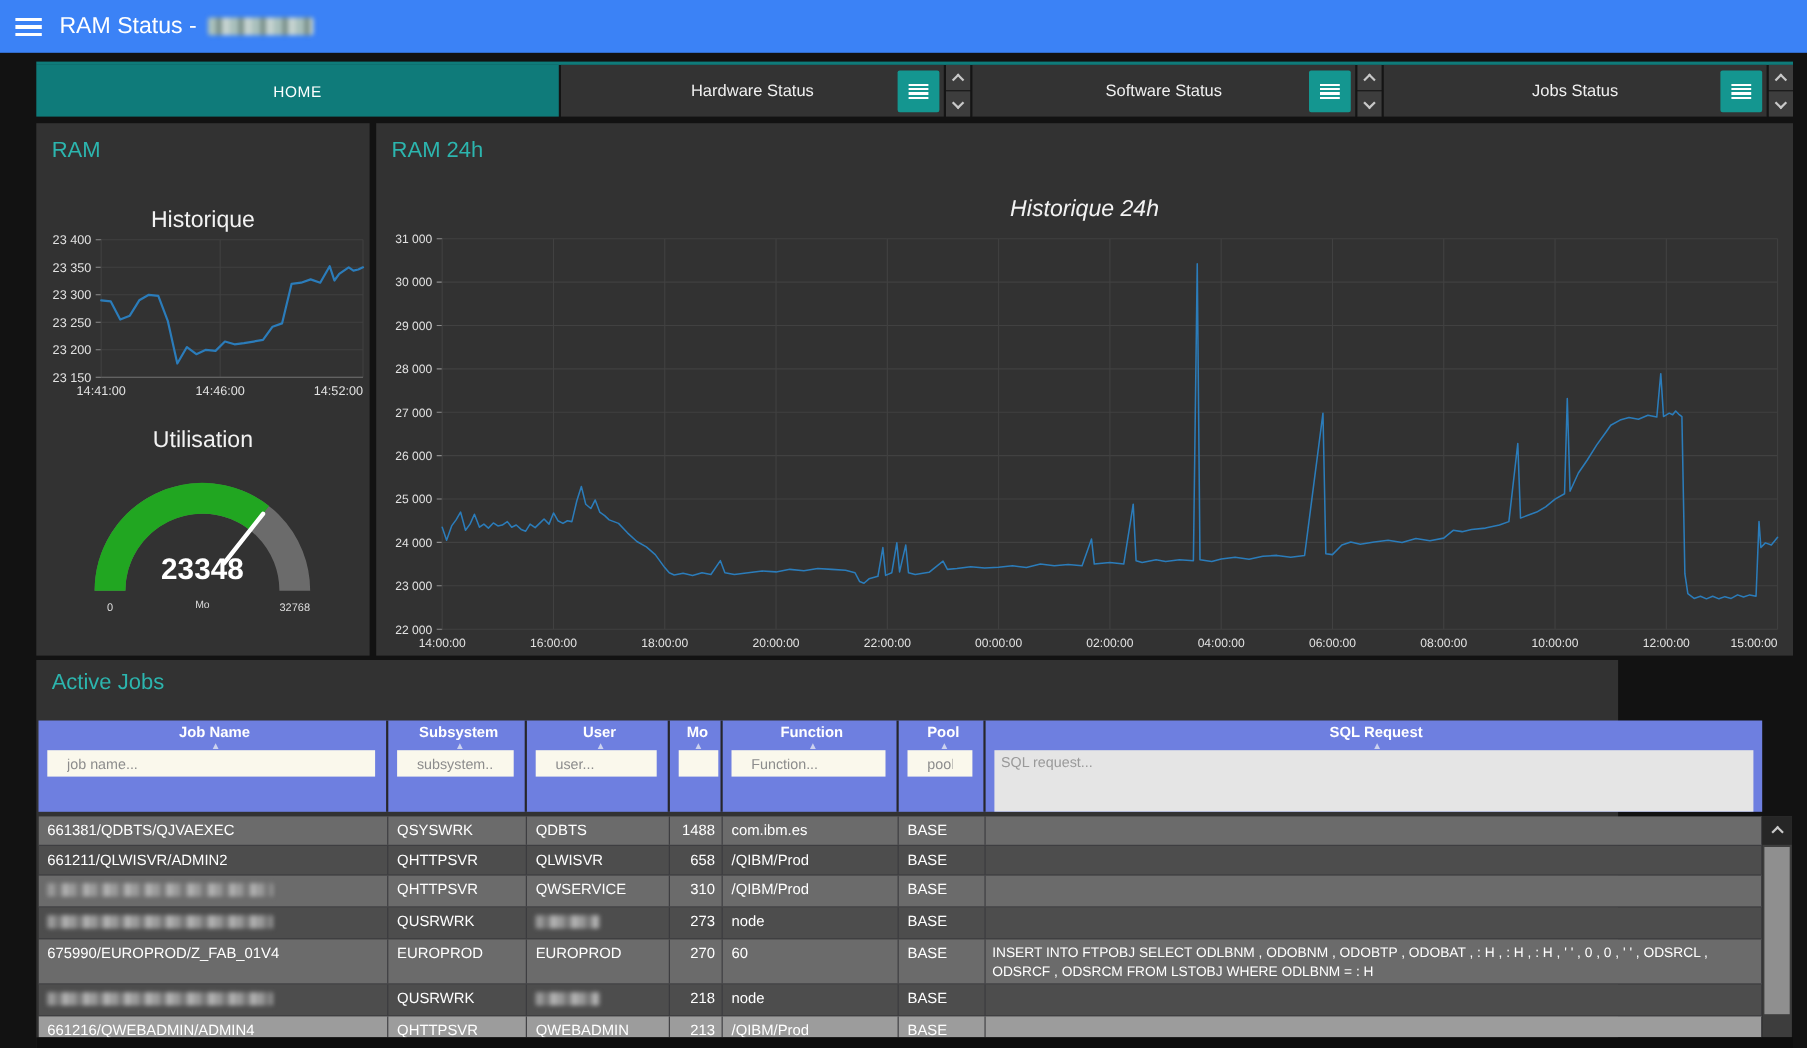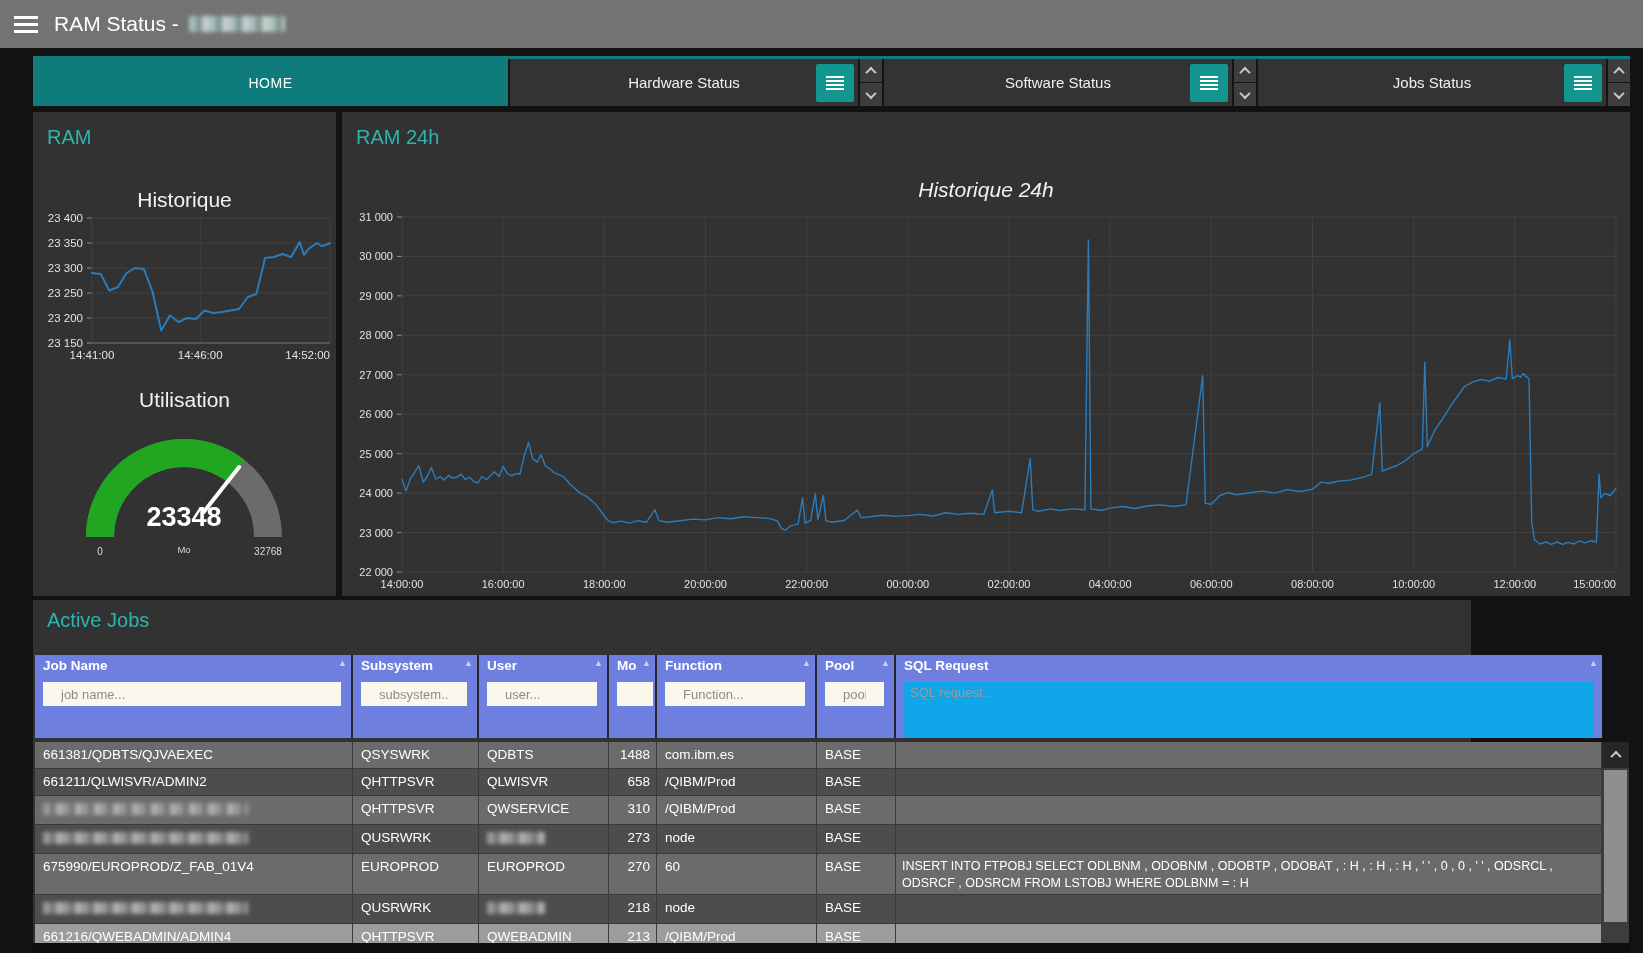--- a/index.html
+++ b/index.html
@@ -6,21 +6,21 @@
   html,body { width:1643px; height:953px; }
   body {
     position:relative; overflow:hidden;
     background:#121212; color:#fff;
     font-family:"Liberation Sans", sans-serif;
   }
   svg { font-family:inherit; }
 
   
   .titlebar { position:absolute; left:0; top:0; width:1643px; height:48px;
-    background:#737373; display:flex; align-items:center; }
+    background:#3b82f6; display:flex; align-items:center; }
   .hamburger { width:24px; height:17px; margin-left:14px; cursor:pointer;
     background:repeating-linear-gradient(#fff 0 3px, rgba(0,0,0,0) 3px 7px); }
   .app-title { margin-left:16px; font-size:21px; font-weight:400; color:#fff; }
   .redact-light { display:inline-block; width:96px; height:16px; margin-left:10px; border-radius:2px;
     background:repeating-linear-gradient(90deg,#a9c0bc 0 7px,#7e948f 7px 13px,#c4d2cf 13px 20px);
     filter:blur(2px); vertical-align:middle; }
 
   
   .tabstrip { position:absolute; left:33px; top:56px; width:1597px; height:50px;
     border-top:3px solid #0f7b7a; background:#141414; display:flex; gap:2px; }
@@ -55,29 +55,29 @@
   .box-small { left:1px;  top:94px;  width:302px;  height:160px; }
   .box-gauge { left:36px; top:303px; width:230px;  height:145px; }
   .box-big   { left:4px;  top:92px;  width:1280px; height:392px; }
 
   
   .thead { position:absolute; left:2px; top:55px; width:1567px; height:83px;
     display:grid; grid-template-columns:318px 126px 130px 48px 160px 79px 1fr;
     background:#6e7fe0; }
   .hcell { border-right:2px solid #26262a; padding:3px 4px 0 8px; overflow:hidden; }
   .hcell:last-child { border-right:none; }
-  .hlabel { display:flex; height:21px; cursor:pointer; }
+  .hlabel { display:flex; align-items:center; height:21px; cursor:pointer;flex-direction:column; }
   .hlabel .txt { flex:1; font-size:13.5px; font-weight:bold; color:#fff; white-space:nowrap; }
   .sort { font-size:9px; color:#ccd2ee; margin-left:2px; }
   .filter-input { display:block; width:calc(100% - 6px); height:24px; margin-top:3px;
     background:#faf8ec; border:none; outline:none; padding:0 18px;
     font-size:13px; color:#444; font-family:inherit; }
   .filter-input::placeholder { color:#8c8c8c; }
   .sql-textarea { display:block; width:calc(100% - 4px); height:56px; margin-top:3px;
-    background:#0ea5e9; border:none; outline:none; resize:none; padding:3px 6px;
+    background:#e5e5e5; border:none; outline:none; resize:none; padding:3px 6px;
     font-size:13px; color:#444; font-family:inherit; }
   .sql-textarea::placeholder { color:#9a9a9a; }
 
   .trows { position:absolute; left:2px; top:142px; width:1567px; height:201px; overflow:hidden; }
   .trow { display:grid; grid-template-columns:318px 126px 130px 48px 160px 79px 1fr;
     border-bottom:1px solid #39393c; cursor:pointer; }
   .trow.light  { background:#6b6b6b; }
   .trow.dark   { background:#4d4d4d; }
   .trow.hilite { background:#9c9c9c; }
   .tcell { min-height:26px; border-right:1px solid #3a3a3e; padding:0 0 0 8px;

